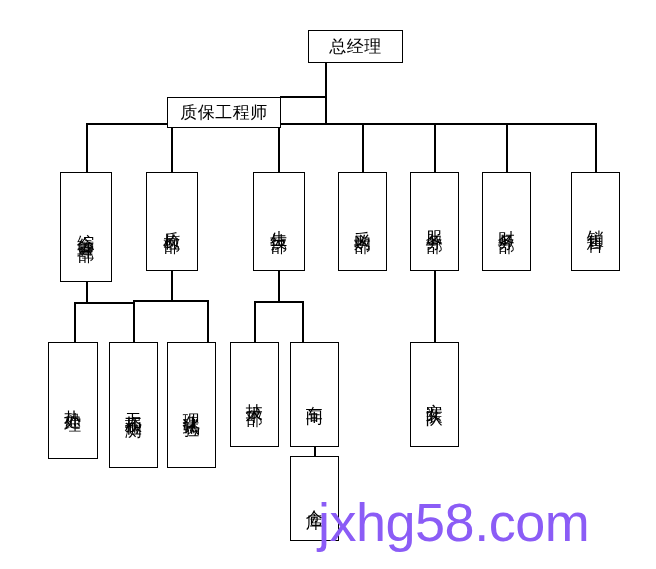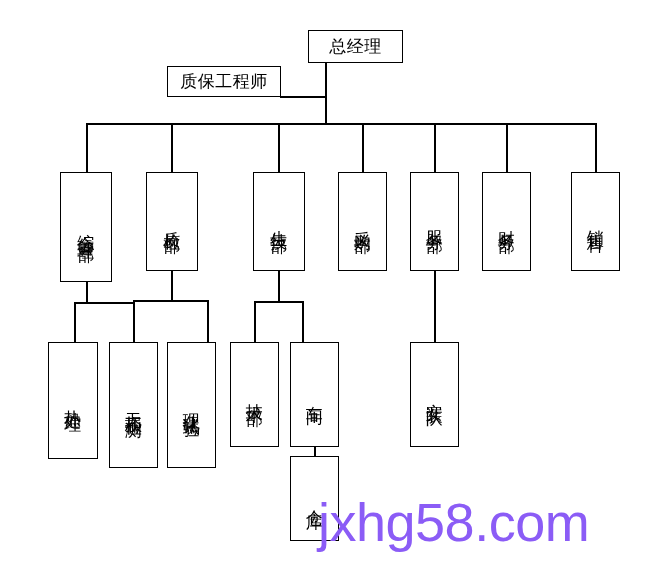--- a/index.html
+++ b/index.html
@@ -104,21 +104,21 @@
   <div class="line v" style="left:302px; top:301px; height:42px;"></div>
 
   <div class="line v" style="left:434px; top:271px; height:72px;"></div>
 
   <div class="line v" style="left:314px; top:446px; height:26px;"></div>
 
   <div class="node horiz" style="left:280px; top:30px; width:95px; height:33px;margin-left:28px;">
     <span class="label">总经理</span>
   </div>
 
-  <div class="node horiz" style="left:167px; top:66px; width:114px; height:31px;">
+  <div class="node horiz" style="left:167px; top:97px; width:114px; height:31px;">
     <span class="label">质保工程师</span>
   </div>
 
   <div class="node vert" style="left:60px; top:172px; width:52px; height:110px;">
     <span class="label">综合管理部</span>
   </div>
 
   <div class="node vert" style="left:146px; top:172px; width:52px; height:99px;">
     <span class="label">质检部</span>
   </div>

